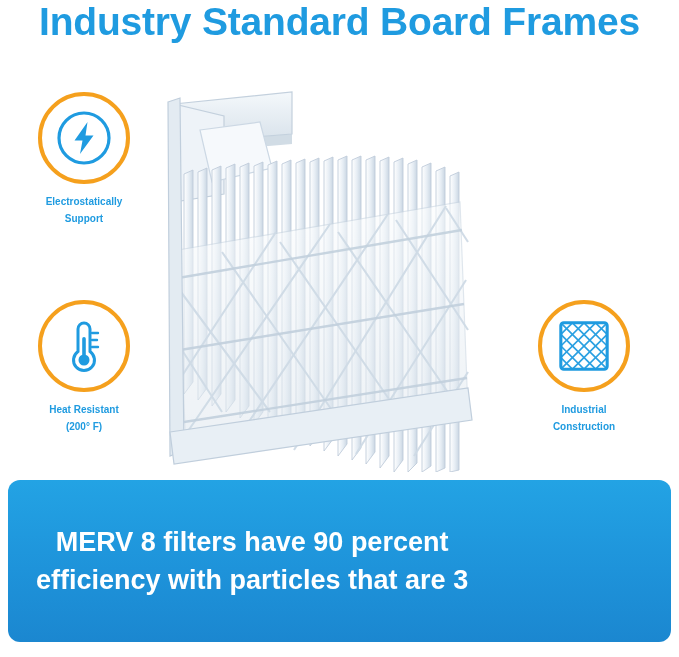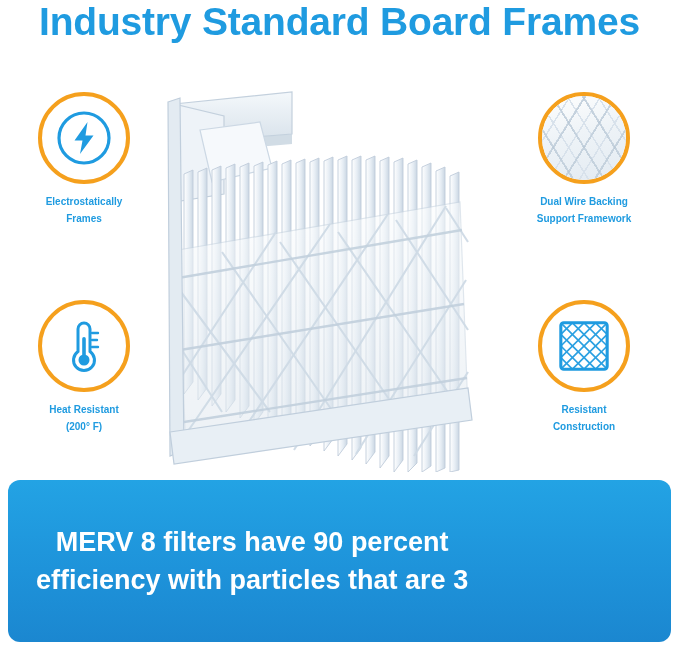--- a/index.html
+++ b/index.html
@@ -146,33 +146,24 @@
     <div class="badge">
       <span class="bolt-wrap">
         <svg width="58" height="58" viewBox="0 0 58 58" aria-hidden="true">
           <circle cx="29" cy="29" r="25" fill="none" stroke="#1f9be0" stroke-width="3.2"></circle>
           <path d="M32.5 13 L19.5 31.5 L27.5 31.5 L25 45 L38.5 26.5 L30.5 26.5 Z" fill="#1f9be0"></path>
         </svg>
       </span>
     </div>
     <div class="caption">
       <span>Electrostatically</span><br>
-      <span>Frames</span>
-    </div>
-  </div>
-
-  <div class="feature f-right f-top">
-    <div class="badge">
-      <span class="mesh-photo"></span>
-    </div>
-    <div class="caption">
-      <span>Dual Wire Backing</span><br>
-      <span>Support Framework</span>
-    </div>
-  </div>
+      <span>Support</span>
+    </div>
+  </div>
+
 
   <div class="feature f-left f-bottom">
     <div class="badge">
       <span class="thermo-wrap">
         <svg width="60" height="62" viewBox="0 0 60 62" aria-hidden="true">
           <path d="M30 8 a6 6 0 0 1 6 6 v22.5 a10.5 10.5 0 1 1 -12 0 V14 a6 6 0 0 1 6 -6 z" fill="none" stroke="#1f9be0" stroke-width="3"></path>
           <circle cx="30" cy="45" r="5.5" fill="#1f9be0"></circle>
           <rect x="28.2" y="22" width="3.6" height="20" rx="1.8" fill="#1f9be0"></rect>
           <line x1="38" y1="18" x2="44" y2="18" stroke="#1f9be0" stroke-width="2.4" stroke-linecap="round"></line>
           <line x1="38" y1="25" x2="43" y2="25" stroke="#1f9be0" stroke-width="2.4" stroke-linecap="round"></line>
@@ -204,21 +195,21 @@
             <line x1="5" y1="17" x2="41" y2="53"></line>
             <line x1="5" y1="5" x2="53" y2="53"></line>
             <line x1="17" y1="5" x2="53" y2="41"></line>
             <line x1="29" y1="5" x2="53" y2="29"></line>
             <line x1="41" y1="5" x2="53" y2="17"></line>
           </g>
         </svg>
       </span>
     </div>
     <div class="caption">
-      <span>Resistant</span><br>
+      <span>Industrial</span><br>
       <span>Construction</span>
     </div>
   </div>
 
   <div class="filter-art">
     <svg width="344" height="390" viewBox="0 0 344 390" aria-hidden="true">
       <defs>
         <linearGradient id="gBoard" x1="0" y1="0" x2="0" y2="1">
           <stop offset="0%" stop-color="#f4f8fb"></stop>
           <stop offset="100%" stop-color="#d7e1ea"></stop>

